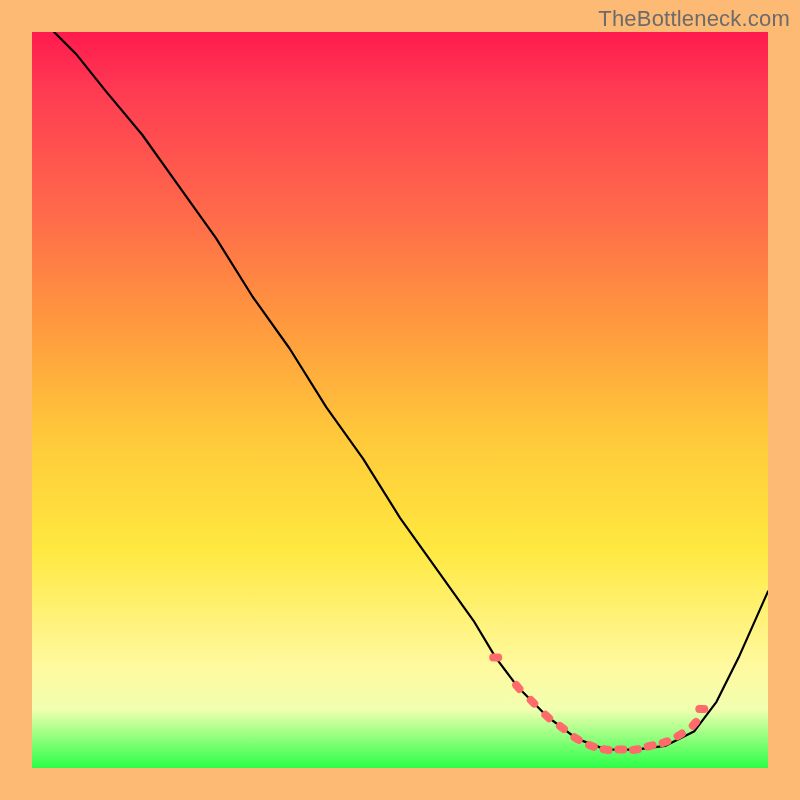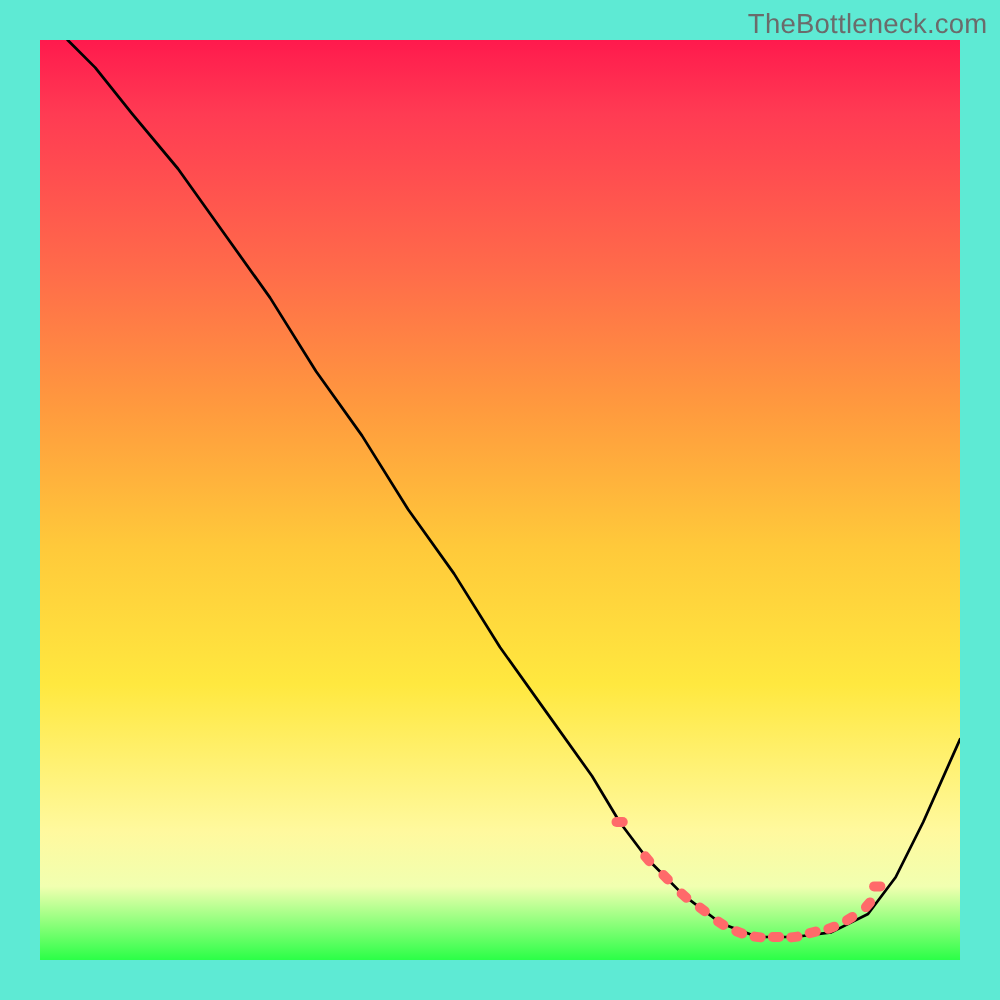--- a/index.html
+++ b/index.html
@@ -10,21 +10,21 @@
     background: #000;
     overflow: hidden;
     font-family: Arial, Helvetica, sans-serif;
   }
   .frame {
     position: absolute;
     left: 0;
     top: 0;
     width: 800px;
     height: 800px;
-    background: #5eead4;
+    background: #fdba74;
   }
   .plot-area {
     position: absolute;
     left: 32px;
     top: 32px;
     width: 736px;
     height: 736px;
     
     background: linear-gradient(
       to bottom,

